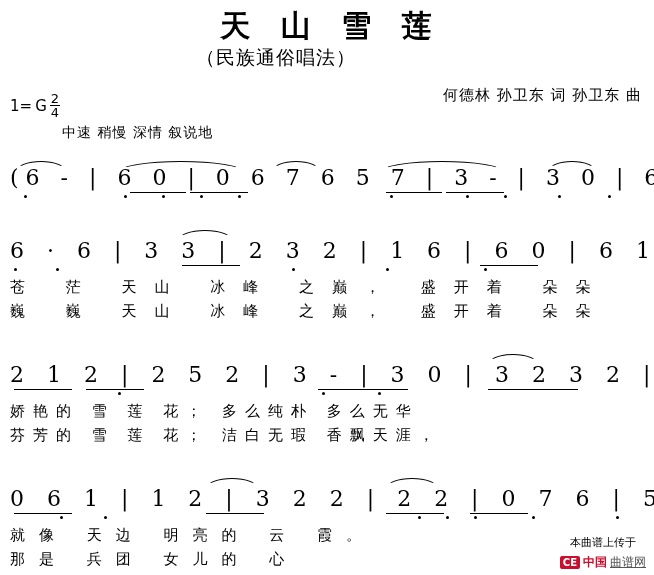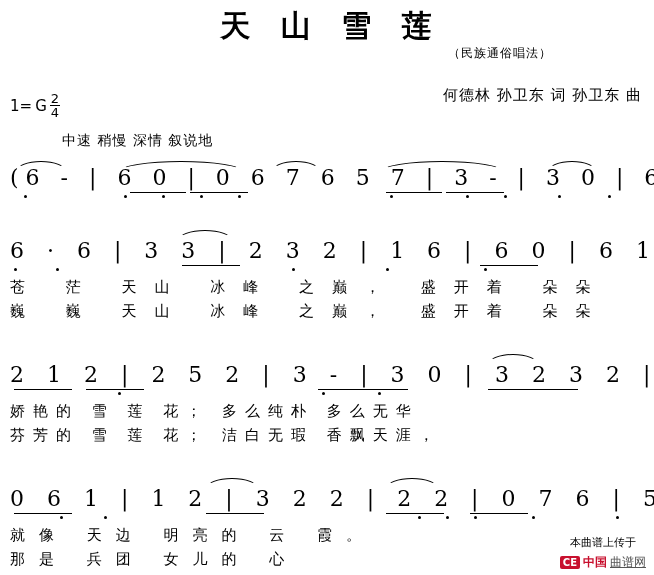--- a/index.html
+++ b/index.html
@@ -30,22 +30,22 @@
     font-size: 30px;
     letter-spacing: 10px;
     font-weight: bold;
     font-family: "DejaVu Sans", "Liberation Sans", sans-serif;
   }
   .subtitle {
     position: absolute;
     top: 45px;
     left: 0;
     width: 552px;
-    text-align: right;
-    font-size: 12px;
+    text-align: center;
+    font-size: 19px;
     letter-spacing: 1px;
   }
   .keysig {
     position: absolute;
     top: 92px;
     left: 10px;
     font-size: 15px;
     display: flex;
     align-items: center;
   }
@@ -68,21 +68,21 @@
   }
   .credits {
     position: absolute;
     top: 86px;
     right: 12px;
     font-size: 15px;
     letter-spacing: 1px;
   }
   .tempo {
     position: absolute;
-    top: 132px;
+    top: 124px;
     left: 62px;
     font-size: 14px;
     letter-spacing: 1px;
   }
   
   .system {
     position: absolute;
     left: 0;
     width: 654px;
   }

